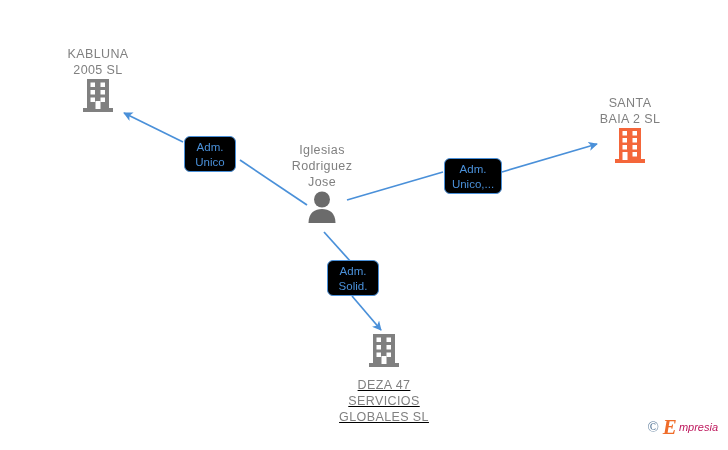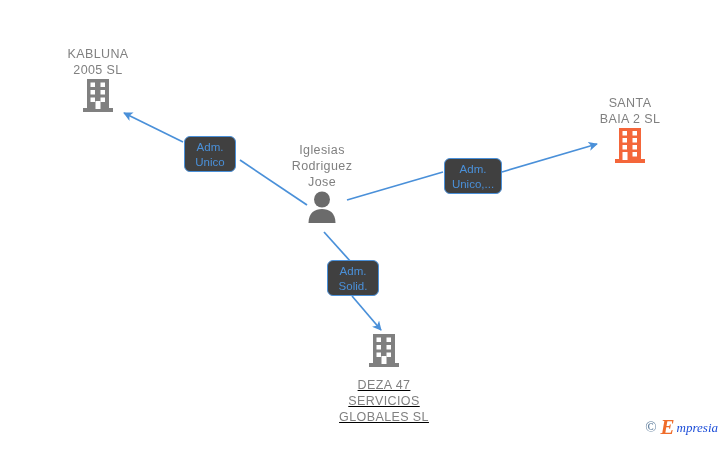--- a/index.html
+++ b/index.html
@@ -37,21 +37,21 @@
     letter-spacing: 0.4px;
     white-space: pre-line;
     user-select: none;
   }
   .node-icon {
     display: block;
     margin: 0 auto;
   }
   .edge-label {
     position: absolute;
-    background: #404040;
+    background: #000000;
     border: 1.6px solid #4a90d9;
     border-radius: 6px;
     color: #4a90d9;
     font-size: 11.5px;
     line-height: 15px;
     text-align: center;
     padding: 3px 6px 16px 6px;
     white-space: pre-line;
     box-sizing: border-box;
     user-select: none;
@@ -70,23 +70,23 @@
   }
   .wm-e {
     color: #ef6c2a;
     font-size: 21px;
     font-family: "Liberation Serif", serif;
     font-style: italic;
     font-weight: bold;
     line-height: 1;
   }
   .wm-rest {
-    color: #1d4ed8;
-    font-size: 13px;
-    font-family: Liberation Serif, serif;
+    color: #be185d;
+    font-size: 11px;
+    font-family: Liberation Sans, sans-serif;
     font-style: italic;
     line-height: 1;
     margin-left: -2px;
   }
 </style>
 </head>
 <body>
 
 <div id="canvas">
 

